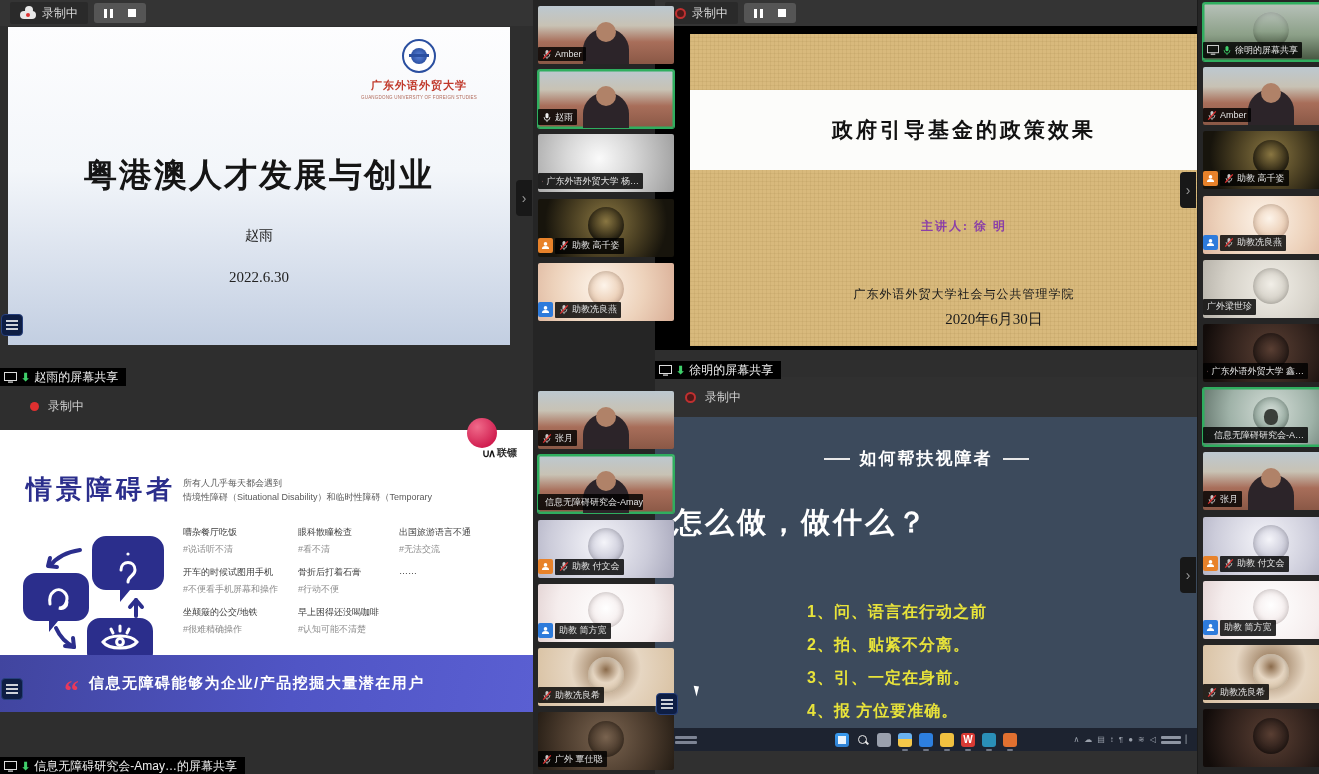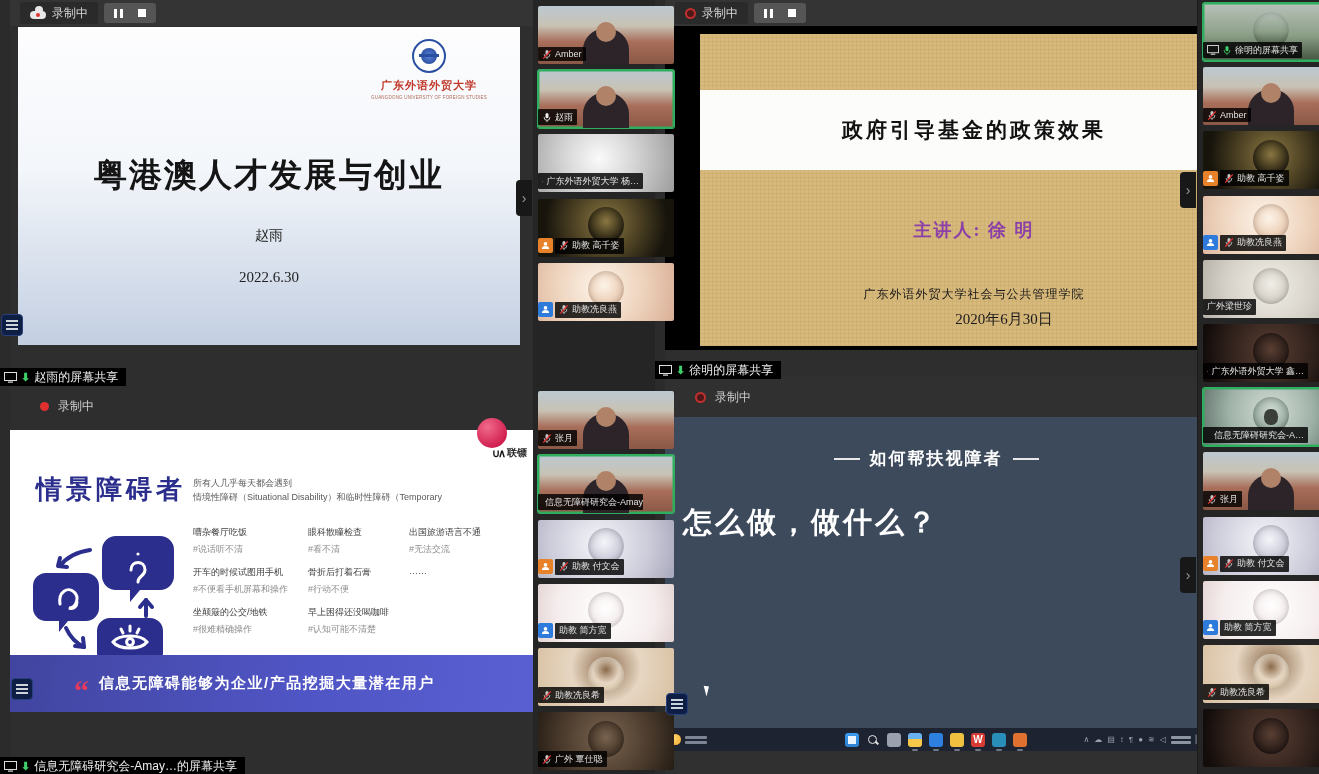--- a/index.html
+++ b/index.html
@@ -1,20 +1,20 @@
 <!DOCTYPE html>
 <html><head>
 <meta charset="utf-8">
 <style>
   * { margin:0; padding:0; box-sizing:border-box; }
   html,body { background:#111; }
   body { font-family:"Liberation Sans", sans-serif; }
   #stage { position:relative; width:1319px; height:774px; overflow:hidden; background:#2b2b2b; }
 
-  .panel { position:absolute; background:#2e2e2e; overflow:hidden;margin-left:10px; }
+  .panel { position:absolute; background:#2e2e2e; overflow:hidden; }
   #panel-tl { left:0; top:0; width:533px; height:386px; }
   #panel-bl { left:0; top:386px; width:533px; height:388px; }
   #panel-tr { left:655px; top:0; width:542px; height:377px; }
   #panel-br { left:655px; top:377px; width:542px; height:397px; background:#303030; }
   #strip-mid   { position:absolute; left:533px; top:0; width:122px; height:774px; background:#252525; }
   #strip-right { position:absolute; left:1197px; top:0; width:122px; height:774px; background:#252525; border-left:1px solid #1b1b1b; }
 
   
   .rec-bar { position:absolute; left:0; top:0; right:0; height:26px; background:#343434; display:flex; align-items:center; gap:6px; padding-left:10px; }
   .rec-chip { display:flex; align-items:center; gap:6px; background:#2a2a2a; height:22px; padding:0 10px; border-radius:2px; color:#d8d8d8; font-size:12px; }
@@ -53,21 +53,21 @@
   #tl-speaker { position:absolute; left:0; right:0; top:200px; text-align:center; font-size:14px; color:#222; }
   #tl-date { position:absolute; left:0; right:0; top:242px; text-align:center; font-size:15px; color:#222; font-family:"Liberation Serif", serif; }
 
   
   #stage-tr { position:absolute; left:0; top:26px; width:542px; height:324px; background:#000; }
   #slide-tr { position:absolute; left:35px; top:8px; width:548px; height:312px;
      background:repeating-linear-gradient(90deg, rgba(120,90,30,.08) 0 1px, transparent 1px 4px),
                 repeating-linear-gradient(0deg, rgba(120,90,30,.08) 0 1px, transparent 1px 4px), #d8b97c; }
   #tr-band { position:absolute; left:0; right:0; top:56px; height:80px; background:#fcfcfa; display:flex; align-items:center; justify-content:center; }
   #tr-band .t { font-family:"Liberation Serif", serif; font-size:21px; font-weight:bold; color:#111; letter-spacing:3px; }
-  #tr-speaker { position:absolute; left:0; right:0; top:184px; text-align:center; font-family:"Liberation Serif", serif; font-size:18px; font-weight:bold; color:#8b3fa8; letter-spacing:2px; }
+  #tr-speaker { position:absolute; left:0; right:0; top:184px; text-align:center; font-family:"Liberation Serif", serif; font-size:12px; font-weight:bold; color:#8b3fa8; letter-spacing:2px; }
   #tr-org  { position:absolute; left:0; right:0; top:252px; text-align:center; font-family:"Liberation Serif", serif; font-size:12px; color:#1a1a1a; letter-spacing:1px; }
   #tr-date { position:absolute; left:60px; right:0; top:276px; text-align:center; font-family:"Liberation Serif", serif; font-size:15px; color:#1a1a1a; }
 
   
   #slide-bl { position:absolute; left:0; top:44px; width:533px; height:282px; background:#fff; }
   #bl-logo { position:absolute; right:16px; top:16px; font-size:10px; font-weight:bold; color:#2a2a2a; display:flex; align-items:center; gap:3px; }
   #bl-logo .mark { font-size:11px; letter-spacing:-2px; color:#111; font-weight:bold; }
   #bl-title { position:absolute; left:26px; top:42px; font-size:26px; font-weight:bold; color:#2b2e8c; letter-spacing:4px; }
   #bl-bubbles { position:absolute; left:18px; top:88px; }
   #bl-intro { position:absolute; left:183px; top:46px; width:330px; font-size:9px; color:#5a5a5a; line-height:14px; }
@@ -337,20 +337,26 @@
   </div>
 
   <div class="panel" id="panel-br">
     <div class="rec-line" style="left:30px; top:12px;">
       <span class="ring-ic"></span>
       <span>录制中</span>
     </div>
     <div id="slide-br">
       <div id="br-title">如何帮扶视障者</div>
       <div id="br-question">怎么做，做什么？</div>
+      <div id="br-items">
+          <div>1、问、语言在行动之前</div>
+          <div>2、拍、贴紧不分离。</div>
+          <div>3、引、一定在身前。</div>
+          <div>4、报  方位要准确。</div>
+        </div>
       <div id="br-cursor"></div>
       <div class="list-ic" style="left:1px; top:276px; position:absolute;">
         <svg width="14" height="12" viewBox="0 0 14 12">
             <g stroke="#fff" stroke-width="1.6">
               <line x1="1" y1="2" x2="13" y2="2"></line>
               <line x1="1" y1="6" x2="13" y2="6"></line>
               <line x1="1" y1="10" x2="13" y2="10"></line>
             </g>
           </svg>
       </div>

